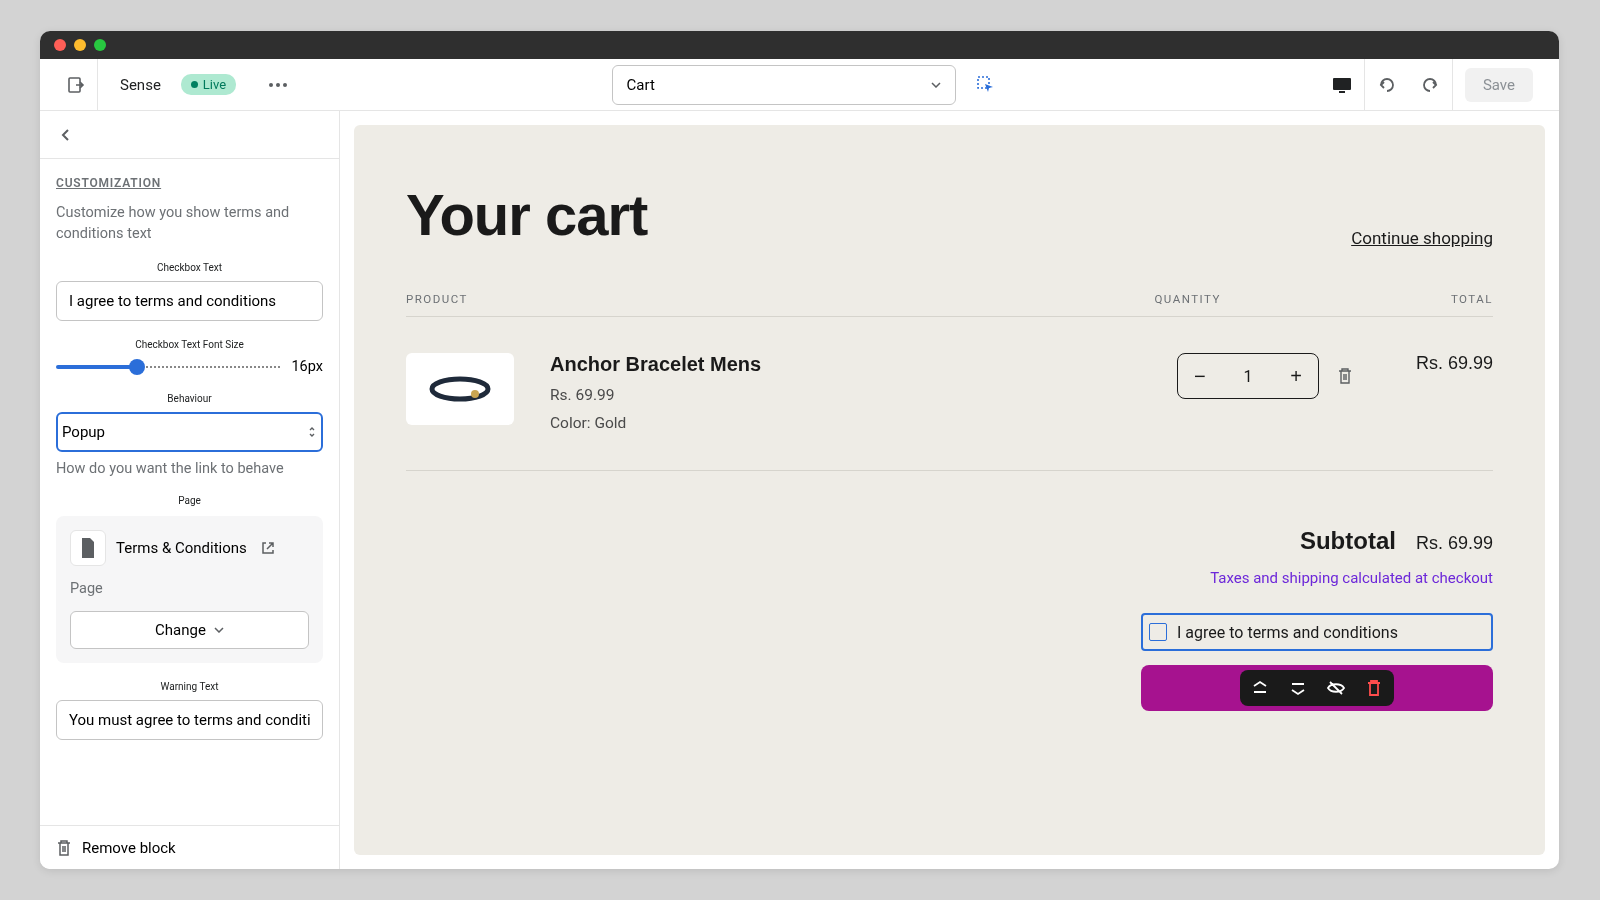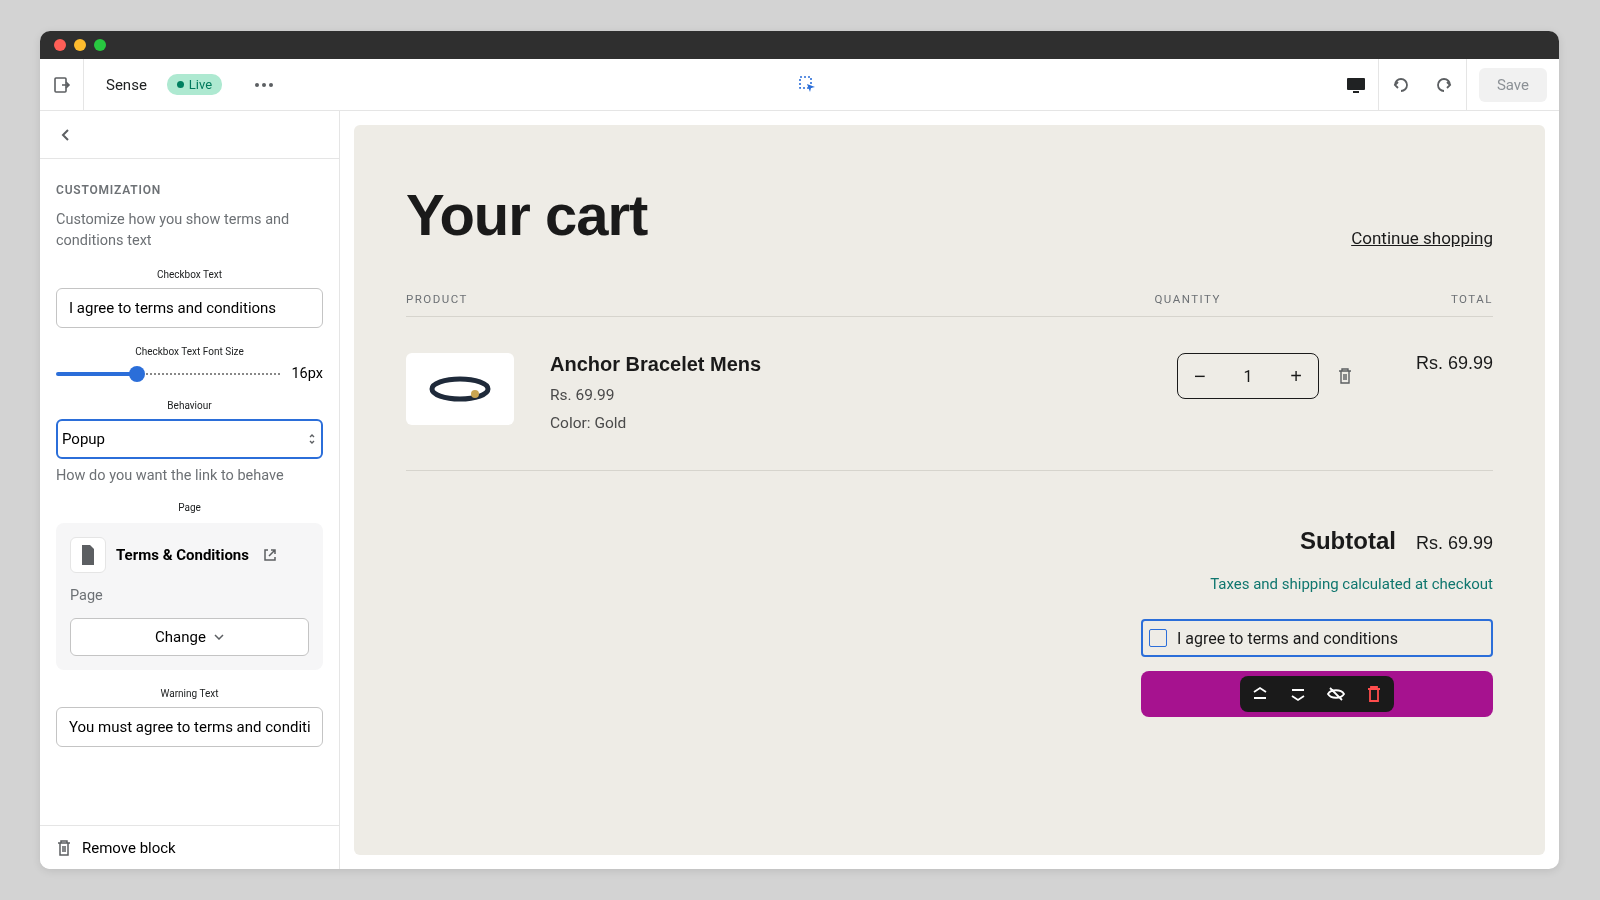--- a/index.html
+++ b/index.html
@@ -1,60 +1,60 @@
 <!DOCTYPE html>
 <html><head>
 <meta charset="utf-8">
 <style>
 * { margin:0; padding:0; box-sizing:border-box; font-family:-apple-system,BlinkMacSystemFont,"Segoe UI",Roboto,sans-serif; }
 body { background:#d3d3d3; width:1600px; height:900px; overflow:hidden; }
 .window { position:absolute; left:40px; top:31px; width:1519px; height:838px; background:#fff; border-radius:10px; overflow:hidden; box-shadow:0 2px 8px rgba(0,0,0,0.1); }
 .titlebar { height:28px; background:#2f2f2f; display:flex; align-items:center; padding:0 14px; gap:8px; }
 .tdot { width:12px; height:12px; border-radius:50%; }
-.topbar { height:52px; border-bottom:1px solid #e5e5e5; display:flex; align-items:center; padding:0 0; }
+.topbar { height:52px; border-bottom:1px solid #e5e5e5; display:flex; align-items:center; padding:0 14px; }
 .tb-left { display:flex; align-items:center; gap:12px; }
 .exit-btn { width:44px; height:52px; display:flex; align-items:center; justify-content:center; border-right:1px solid #e5e5e5; cursor:pointer; }
 .theme-name { font-size:15px; color:#202223; margin-left:10px; }
 .live-badge { background:#aee9d1; color:#007a5c; font-size:13px; padding:3px 10px; border-radius:10px; margin-left:8px; display:inline-flex; align-items:center; gap:5px; }
 .live-dot { width:7px; height:7px; border-radius:50%; background:#008060; }
 .dots-btn { margin-left:14px; width:32px; height:32px; display:flex; align-items:center; justify-content:center; cursor:pointer; border-radius:4px; }
 .tb-center { flex:1; display:flex; justify-content:center; align-items:center; gap:12px; }
 .page-select { width:344px; height:40px; border:1px solid #c4c4c4; border-radius:6px; display:flex; align-items:center; justify-content:space-between; padding:0 14px; font-size:15px; cursor:pointer; }
 .inspect-btn { width:36px; height:36px; display:flex; align-items:center; justify-content:center; cursor:pointer; }
 .tb-right { display:flex; align-items:center; }
 .device-btn,.undo-btn,.redo-btn { width:44px; height:52px; display:flex; align-items:center; justify-content:center; cursor:pointer; }
 .device-btn { border-right:1px solid #e5e5e5; }
 .redo-btn { border-right:1px solid #e5e5e5; }
 .save-btn { margin:0 12px; padding:8px 18px; background:#f1f1f1; color:#8c9196; border:none; border-radius:6px; font-size:15px; cursor:pointer; }
 .body-area { display:flex; height:calc(100% - 80px); }
 .sidebar { width:300px; border-right:1px solid #e5e5e5; display:flex; flex-direction:column; position:relative; }
 .sidebar-scroll { flex:1; overflow:hidden; padding:0 16px 60px 16px; }
 .back-row { height:48px; display:flex; align-items:center; border-bottom:1px solid #e5e5e5; margin:0 -16px; padding:0 20px; cursor:pointer; }
-.section-title { font-size:12px; letter-spacing:0.8px; color:#6d7175; font-weight:600; margin-top:24px; }
+.section-title { font-size:12px; letter-spacing:0.8px; color:#6d7175; font-weight:600; margin-top:17px;text-decoration:underline; }
 .section-desc { font-size:14.5px; color:#6d7175; margin-top:12px; line-height:1.45; }
 .field-label { font-size:10px; color:#202223; margin-top:18px;text-align:center; }
 .text-input { width:100%; height:40px; border:1px solid #c4c4c4; border-radius:6px; padding:0 12px; font-size:15px; margin-top:8px; }
 .slider-row { display:flex; align-items:center; margin-top:8px; gap:10px; }
 .slider-track { flex:1; height:4px; position:relative; }
 .slider-fill { position:absolute; left:0; top:0; height:4px; background:#2b6ed9; width:36%; border-radius:2px; }
 .slider-dots { position:absolute; left:36%; right:0; top:-1px; height:6px; background-image:radial-gradient(#888 1px, transparent 1px); background-size:4px 6px; }
 .slider-thumb { position:absolute; left:36%; top:-6px; width:16px; height:16px; border-radius:50%; background:#2b6ed9; transform:translateX(-50%); }
 .slider-val { font-size:14.5px; }
 .color-row { display:flex; align-items:center; justify-content:space-between; margin-top:16px; }
 .color-left { display:flex; align-items:center; gap:12px; }
 .color-swatch { width:38px; height:38px; border-radius:50%; background:#000; }
 .color-name { font-size:13.5px; font-weight:600; }
 .color-hex { font-size:13px; color:#6d7175; }
 .stack-icon { width:22px; height:22px; cursor:pointer; }
 .select-box { width:100%; height:40px; border:2px solid #2b6ed9; border-radius:6px; padding:0 4px; font-size:15px; margin-top:8px; display:flex; align-items:center; justify-content:space-between; cursor:pointer; }
 .hint-text { font-size:14.5px; color:#6d7175; margin-top:8px; }
 .page-card { background:#f6f6f7; border-radius:8px; margin-top:10px; padding:14px; }
 .page-chip { display:flex; align-items:center; gap:10px; }
 .page-icon { width:36px; height:36px; background:#fff; border:1px solid #e5e5e5; border-radius:6px; display:flex; align-items:center; justify-content:center; }
-.page-name { font-size:15px; font-weight:700; }
+.page-name { font-size:15px; font-weight:400; }
 .ext-icon { margin-left:4px; }
 .page-sub { font-size:14.5px; color:#6d7175; margin-top:14px; }
 .change-btn { width:100%; height:38px; background:#fff; border:1px solid #c4c4c4; border-radius:6px; margin-top:14px; display:flex; align-items:center; justify-content:center; gap:8px; cursor:pointer; font-size:15px; }
 .sidebar-footer { position:absolute; bottom:0; left:0; right:0; height:44px; border-top:1px solid #e5e5e5; display:flex; align-items:center; padding:0 16px; gap:10px; cursor:pointer; background:#fff; font-size:15px; }
 .preview { flex:1; padding:14px; }
 .canvas { width:100%; height:100%; background:#eeece6; border-radius:6px; padding:56px 52px; font-family:Georgia,serif; color:#1a1a1a; position:relative; }
 .cart-header { display:flex; align-items:flex-end; justify-content:space-between; }
 .cart-title { font-size:58px; font-weight:700; letter-spacing:-1px; font-family:-apple-system,sans-serif; }
 .continue-link { font-size:17px; text-decoration:underline; cursor:pointer; }
 .col-headers { display:flex; justify-content:space-between; margin-top:44px; font-size:11.5px; letter-spacing:1.5px; color:#6d7175; font-family:-apple-system,sans-serif; }
@@ -66,21 +66,21 @@
 .prod-price,.prod-variant { font-size:15.5px; color:#4a4a4a; margin-top:10px; }
 .qty-group { display:flex; align-items:center; gap:18px; }
 .qty-box { width:142px; height:46px; border:1px solid #1a1a1a; border-radius:8px; display:flex; align-items:center; justify-content:space-between; padding:0 16px; font-size:16px; }
 .qty-btn { cursor:pointer; font-size:20px; font-family:-apple-system,sans-serif; }
 .trash-icon { cursor:pointer; }
 .line-total { width:140px; text-align:right; font-size:18px; font-family:-apple-system,sans-serif; }
 .summary { margin-top:56px; text-align:right; }
 .subtotal-row { display:flex; justify-content:flex-end; align-items:baseline; gap:20px; }
 .subtotal-label { font-size:24px; font-weight:700; font-family:-apple-system,sans-serif; }
 .subtotal-val { font-size:18px; font-family:-apple-system,sans-serif; }
-.tax-note { font-size:15px; color:#0f766e; margin-top:20px; }
+.tax-note { font-size:15px; color:#6d28d9; margin-top:14px; }
 .agree-box { width:352px; height:38px; border:2px solid #2b6ed9; border-radius:4px; margin-top:26px; margin-left:auto; display:flex; align-items:center; padding:0 6px; gap:10px; font-size:16px; font-family:-apple-system,sans-serif; }
 .agree-check { width:18px; height:18px; border:1.5px solid #2b6ed9; border-radius:2px; }
 .checkout-btn { width:352px; height:46px; background:#a6128f; border-radius:8px; margin-top:14px; margin-left:auto; position:relative; }
 .toolbar-overlay { position:absolute; left:50%; top:50%; transform:translate(-50%,-50%); background:#1a1a1a; border-radius:8px; padding:8px 10px; display:flex; gap:18px; }
 .tool-icon { width:20px; height:20px; cursor:pointer; }
 svg { display:block; }
 </style>
 </head>
 <body>
 
@@ -106,20 +106,26 @@
         </span>
       <div class="dots-btn">
         <svg width="18" height="4" viewBox="0 0 18 4">
             <circle cx="2" cy="2" r="2" fill="#5c5f62"></circle>
             <circle cx="9" cy="2" r="2" fill="#5c5f62"></circle>
             <circle cx="16" cy="2" r="2" fill="#5c5f62"></circle>
           </svg>
       </div>
     </div>
     <div class="tb-center">
+      <div class="page-select">
+        <span>Cart</span>
+        <svg width="10" height="6" viewBox="0 0 10 6">
+            <path d="M1 1 L5 5 L9 1" fill="none" stroke="#5c5f62" stroke-width="1.5"></path>
+          </svg>
+      </div>
       <div class="inspect-btn">
         <svg width="20" height="20" viewBox="0 0 20 20">
             <rect x="2" y="2" width="11" height="11" fill="none" stroke="#2b6ed9" stroke-width="1.6" stroke-dasharray="2 2"></rect>
             <path d="M9 9 L17 12 L13 13 L12 17 Z" fill="#2b6ed9"></path>
           </svg>
       </div>
     </div>
     <div class="tb-right">
       <div class="device-btn">
         <svg width="22" height="18" viewBox="0 0 22 18">

